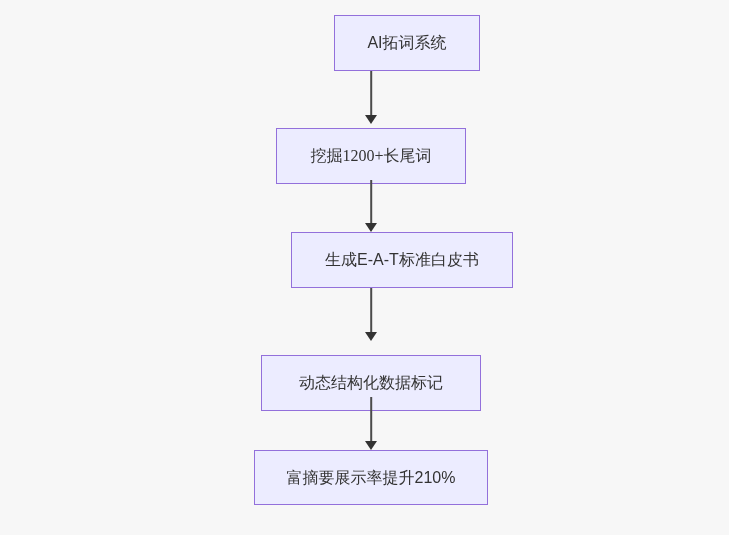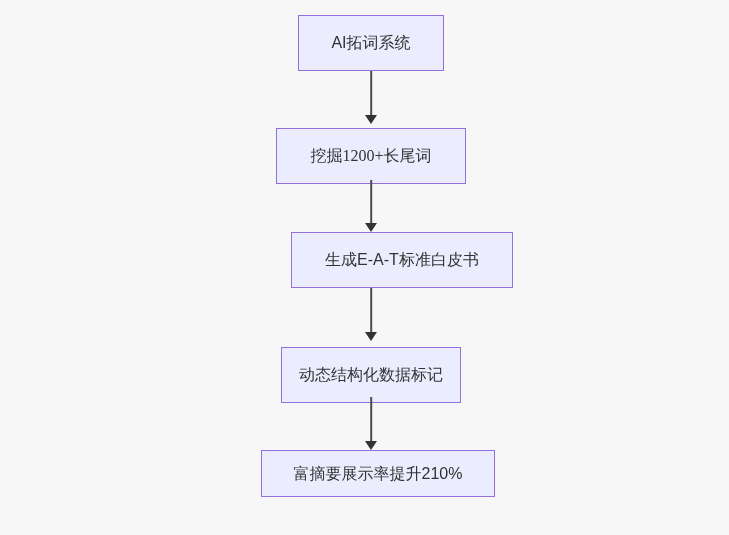--- a/index.html
+++ b/index.html
@@ -22,25 +22,25 @@
     align-items: center;
     justify-content: center;
     background: var(--node_fill, #ECECFF);
     border: 1px solid var(--node_border, #9370DB);
     color: var(--text, #333333);
     font-size: 16px;
     line-height: 1;
     white-space: nowrap;
     text-align: center;
   }
-  .n1 { top: 15px;  width: 146px; }
+  .n1 { top: 15px;  width: 146px; margin-left: 36px; }
   .n2 { top: 128px; width: 190px; font-family: Liberation Serif, serif; }
   .n3 { top: 232px; width: 222px; margin-left: 31px; }
-  .n4 { top: 347px; width: 180px; }
-  .n5 { top: 450px; width: 234px; height: 47px; margin-left: 7px; }
+  .n4 { top: 355px; width: 220px; }
+  .n5 { top: 450px; width: 234px; height: 55px; }
 
   .edge {
     position: absolute;
     left: 371px;
     transform: translateX(-50%);
     width: 12px;
   }
   .e1 { top: 71px;  height: 53px; }
   .e2 { top: 180px; height: 52px; }
   .e3 { top: 288px; height: 53px; }

